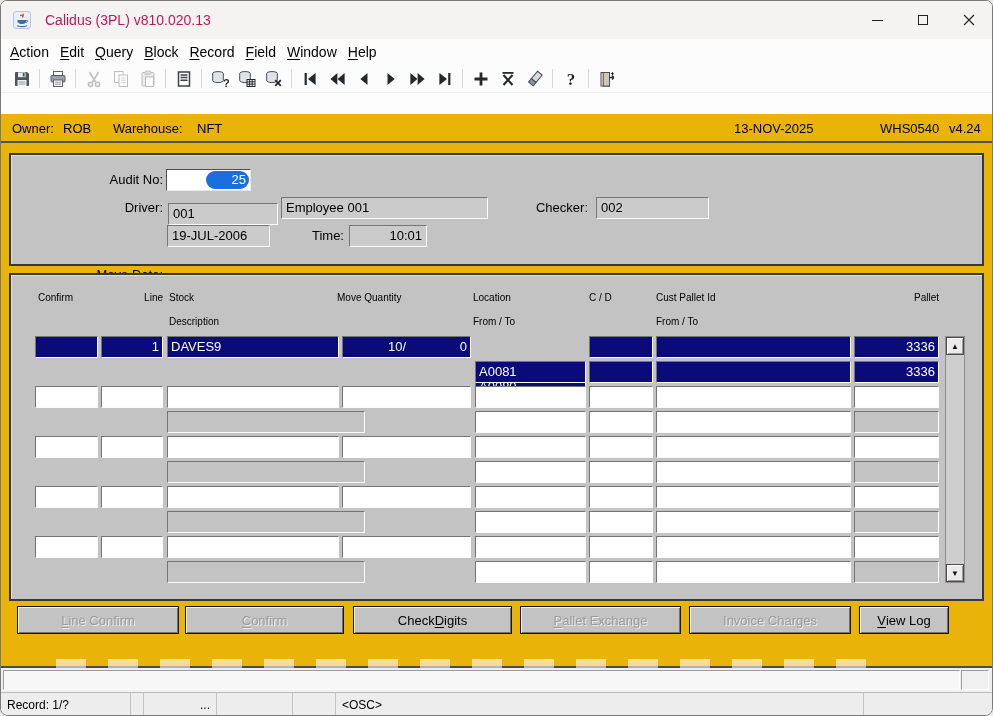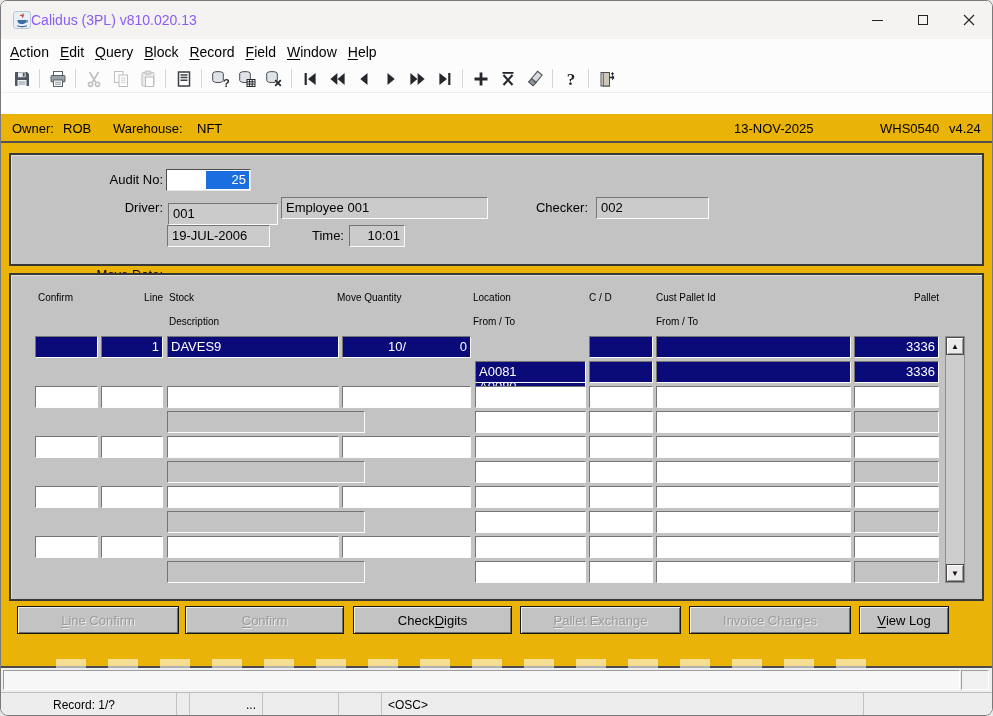--- a/index.html
+++ b/index.html
@@ -3,21 +3,21 @@
 <meta charset="utf-8">
 <style>
   html,body{margin:0;padding:0;background:#e8e8e8;}
   .window{position:relative;width:993px;height:716px;background:#fdfdfd;
     font-family:"Liberation Sans",sans-serif;color:#000;overflow:hidden;
     border:1px solid #7a7a7a;box-sizing:border-box;border-radius:7px 7px 8px 8px;}
   
   .titlebar{position:absolute;top:0;left:0;right:0;height:38px;background:#f4f3f1;
     display:flex;align-items:center;}
   .app-icon{margin-left:12px;width:18px;height:18px;display:flex;}
-  .app-title{margin-left:0;font-size:14px;color:#8b5cf6;}
+  .app-title{margin-left:14px;font-size:14px;color:#be185d;}
   .win-ctls{position:absolute;right:0;top:0;height:38px;display:flex;}
   .wc{width:46px;height:38px;display:flex;align-items:center;justify-content:center;}
   .wc-min-glyph{display:block;width:11px;height:1px;background:#222;}
   .wc-max-glyph{display:block;width:10px;height:10px;border:1.2px solid #222;box-sizing:border-box;}
   .menubar{position:absolute;top:38px;left:0;right:0;height:26px;background:#fcfcfc;
     display:flex;align-items:center;padding-left:9px;gap:11px;font-size:14px;}
   .menu-item{cursor:default;}
   .toolbar{position:absolute;top:64px;left:0;right:0;height:28px;background:#fcfcfc;
     display:flex;align-items:center;padding-left:7px;border-bottom:1px solid #ededed;box-sizing:border-box;}
   .tb-btn{width:27px;height:24px;display:flex;align-items:center;justify-content:center;flex:0 0 auto;}
@@ -50,24 +50,24 @@
   
   .lbl{position:absolute;height:22px;line-height:22px;font-size:13px;text-align:right;white-space:nowrap;}
   .fld{position:absolute;height:22px;box-sizing:border-box;background:#cbcbcb;font-size:13px;
     line-height:20px;padding:0 4px;border:1px solid;border-color:#767676 #fbfbfb #fbfbfb #767676;
     white-space:nowrap;overflow:hidden;}
   .lbl-audit{left:40px;top:14px;width:112px;} .lbl-driver{left:40px;top:42px;width:112px;}
   .lbl-mdate{left:40px;top:70px;width:112px;margin-top:39px;} .lbl-time{left:255px;top:70px;width:78px;}
   .lbl-checker{left:460px;top:42px;width:117px;}
   .f-audit{left:155px;top:14px;width:85px;background:#fff;border-color:#4e4e4e #e9e9e9 #e9e9e9 #4e4e4e;}
   .audit-sel{position:absolute;top:1px;bottom:1px;right:1px;width:40px;background:#1a6ee0;color:#fff;
-    text-align:right;padding-right:3px;line-height:18px;}
+    text-align:right;padding-right:3px;line-height:18px;border-radius:9px;}
   .f-driver1{left:157px;top:48px;width:110px;} .f-driver2{left:270px;top:42px;width:207px;}
   .f-checker1{left:585px;top:42px;width:113px;} .f-checker2{left:701px;top:42px;width:204px;}
-  .f-mdate{left:156px;top:70px;width:103px;} .f-time{left:338px;top:70px;width:56px;text-align:right;}
+  .f-mdate{left:156px;top:70px;width:103px;} .f-time{left:338px;top:70px;width:78px;text-align:right;}
   
   .ghead{position:absolute;font-size:10px;white-space:nowrap;}
   .gh1{top:17px;} .gh2{top:41px;}
   .gh-confirm{left:27px;} .gh-line{left:86px;width:66px;text-align:right;} .gh-stock{left:158px;}
   .gh-desc{left:158px;} .gh-qty{left:326px;} .gh-loc{left:462px;} .gh-cd{left:578px;}
   .gh-cust{left:645px;} .gh-pallet{left:841px;width:87px;text-align:right;}
   .grid-rows{position:absolute;left:0;top:0;width:100%;height:100%;}
   .rec{position:absolute;left:0;width:960px;height:50px;}
   .gf{position:absolute;height:22px;box-sizing:border-box;background:#fff;border:1px solid;
     border-color:#757575 #fcfcfc #fcfcfc #757575;font-size:13px;line-height:19px;padding:0 3px;
@@ -89,21 +89,21 @@
   .fbtn.bdis{color:#9b9b9b;text-shadow:1px 1px 0 #eaeaea;}
   .watermark{position:absolute;left:55px;top:545px;width:830px;height:10px;opacity:.75;
     background:repeating-linear-gradient(90deg,rgba(255,255,255,.75) 0 30px,rgba(255,255,255,0) 30px 52px);}
   
   .msgline{position:absolute;top:667px;left:0;right:0;height:24px;background:#efefef;box-sizing:border-box;}
   .msg-field{position:absolute;left:2px;top:2px;right:32px;bottom:2px;background:#f7f7f7;
     border:1px solid;border-color:#9c9c9c #fff #fff #9c9c9c;}
   .msg-cell{position:absolute;right:3px;top:2px;width:26px;bottom:2px;background:#f0f0f0;
     border:1px solid;border-color:#9c9c9c #fff #fff #9c9c9c;}
   .statusbar{position:absolute;top:691px;left:0;right:0;height:25px;background:#ededed;
-    border-top:1px solid #bdbdbd;display:flex;font-size:12px;box-sizing:border-box;padding-left:46px;}
+    border-top:1px solid #bdbdbd;display:flex;font-size:12px;box-sizing:border-box;}
   .sb-cell{border-right:1px solid #c2c2c2;height:100%;display:flex;align-items:center;box-sizing:border-box;
     padding:0 6px;white-space:nowrap;}
   .sb-rec{width:130px;} .sb-s1{width:13px;} .sb-dots{width:73px;justify-content:flex-end;}
   .sb-s2{width:76px;} .sb-s3{width:43px;} .sb-osc{flex:1;} .sb-last{width:128px;border-right:none;}
   u{text-underline-offset:2px;}
 </style>
 </head>
 <body>
 
 <div class="window">

